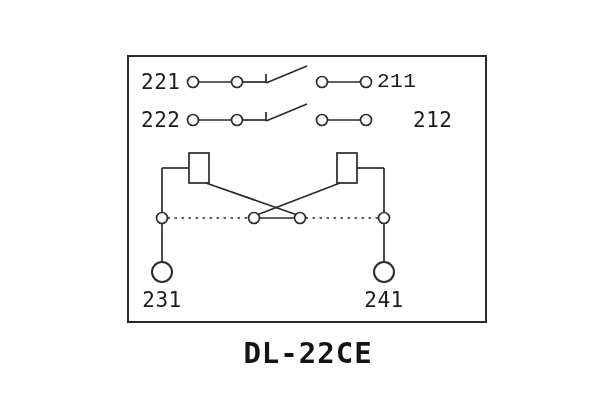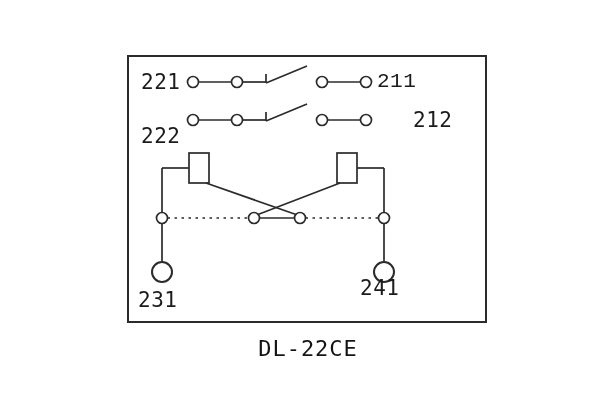--- a/index.html
+++ b/index.html
@@ -23,28 +23,29 @@
     position:absolute;left:0;top:0;width:600px;height:400px;
   }
   .lbl{
     position:absolute;
     font-size:21px;
     line-height:24px;
     letter-spacing:0.5px;
     color:#1b1b1b;
     white-space:nowrap;
   }
-  .lbl.centered{}
+  .lbl.centered{text-align:center;}
   .caption{
     position:absolute;
     left:127px;top:336px;width:362px;
     text-align:center;
-    font-size:22px;
+    font-size:29px;
     letter-spacing:1px;
     color:#141414;
+    font-weight:bold;
   }
 </style>
 </head>
 <body>
 
 <div class="page">
 
   <div class="diagram-box"></div>
 
   <svg class="wires" viewBox="0 0 600 400" xmlns="http://www.w3.org/2000/svg" fill="none" stroke="#2b2b2b" stroke-width="1.7">
@@ -98,21 +99,21 @@
       <line x1="162" y1="223.5" x2="162" y2="262"></line>
       <line x1="384" y1="223.5" x2="384" y2="262"></line>
 
       <circle stroke-width="2" cx="162" cy="272" r="10"></circle>
       <circle stroke-width="2" cx="384" cy="272" r="10"></circle>
     </g>
   </svg>
 
   <div class="lbl" style="left:141px;top:70px;">221</div>
   <div class="lbl" style="left:377px;top:70px;font-family:Liberation Mono, monospace;">211</div>
-  <div class="lbl" style="left:141px;top:124px;">222</div>
+  <div class="lbl" style="left:141px;top:108px;">222</div>
   <div class="lbl" style="left:377px;top:108px;margin-left:36px;">212</div>
 
   <div class="lbl centered" style="left:138px;top:288px;width:48px;">231</div>
-  <div class="lbl centered" style="left:360px;top:276px;width:48px;">241</div>
+  <div class="lbl centered" style="left:360px;top:288px;width:48px;">241</div>
 
   <div class="caption">DL-22CE</div>
 
 </div>
 
 </body></html>

